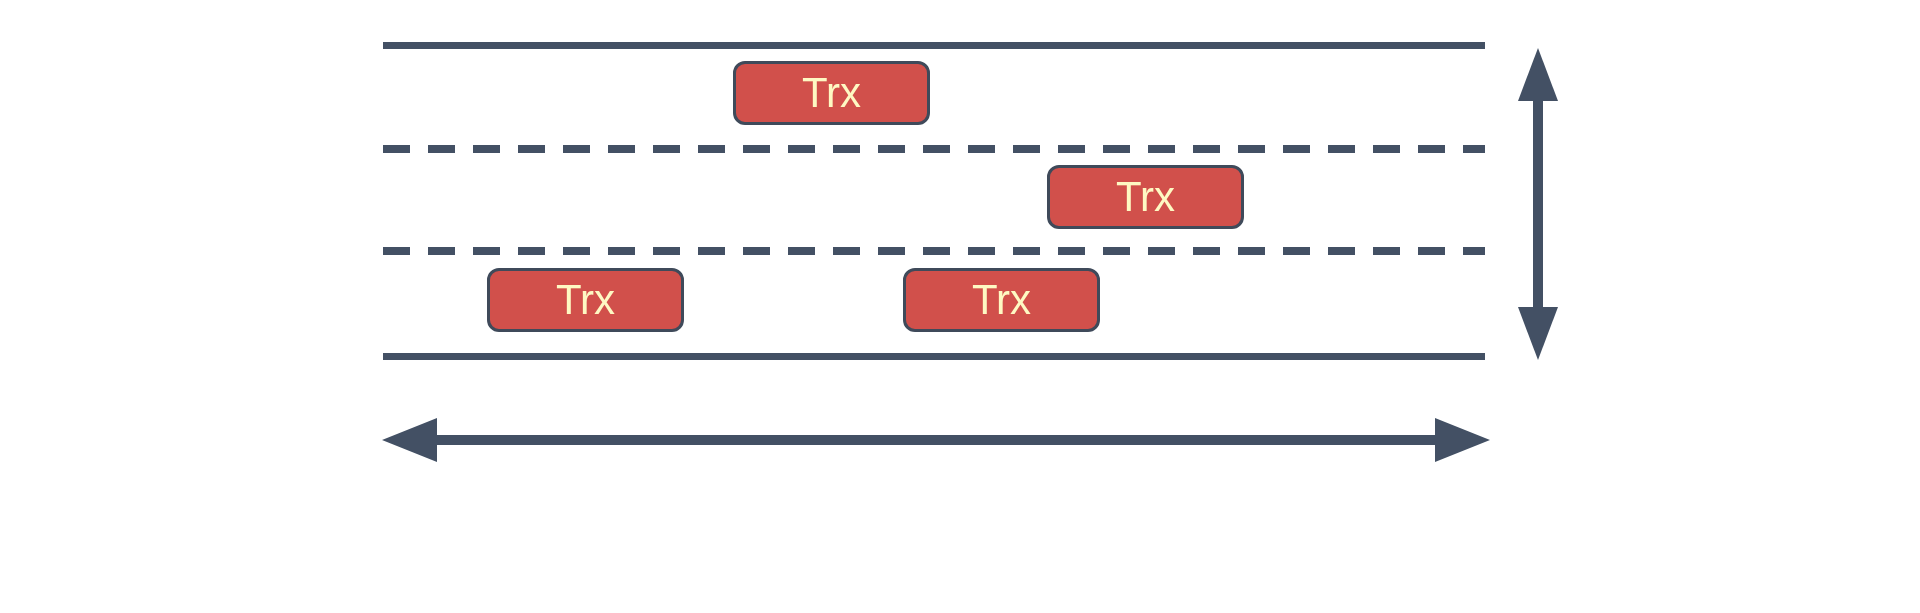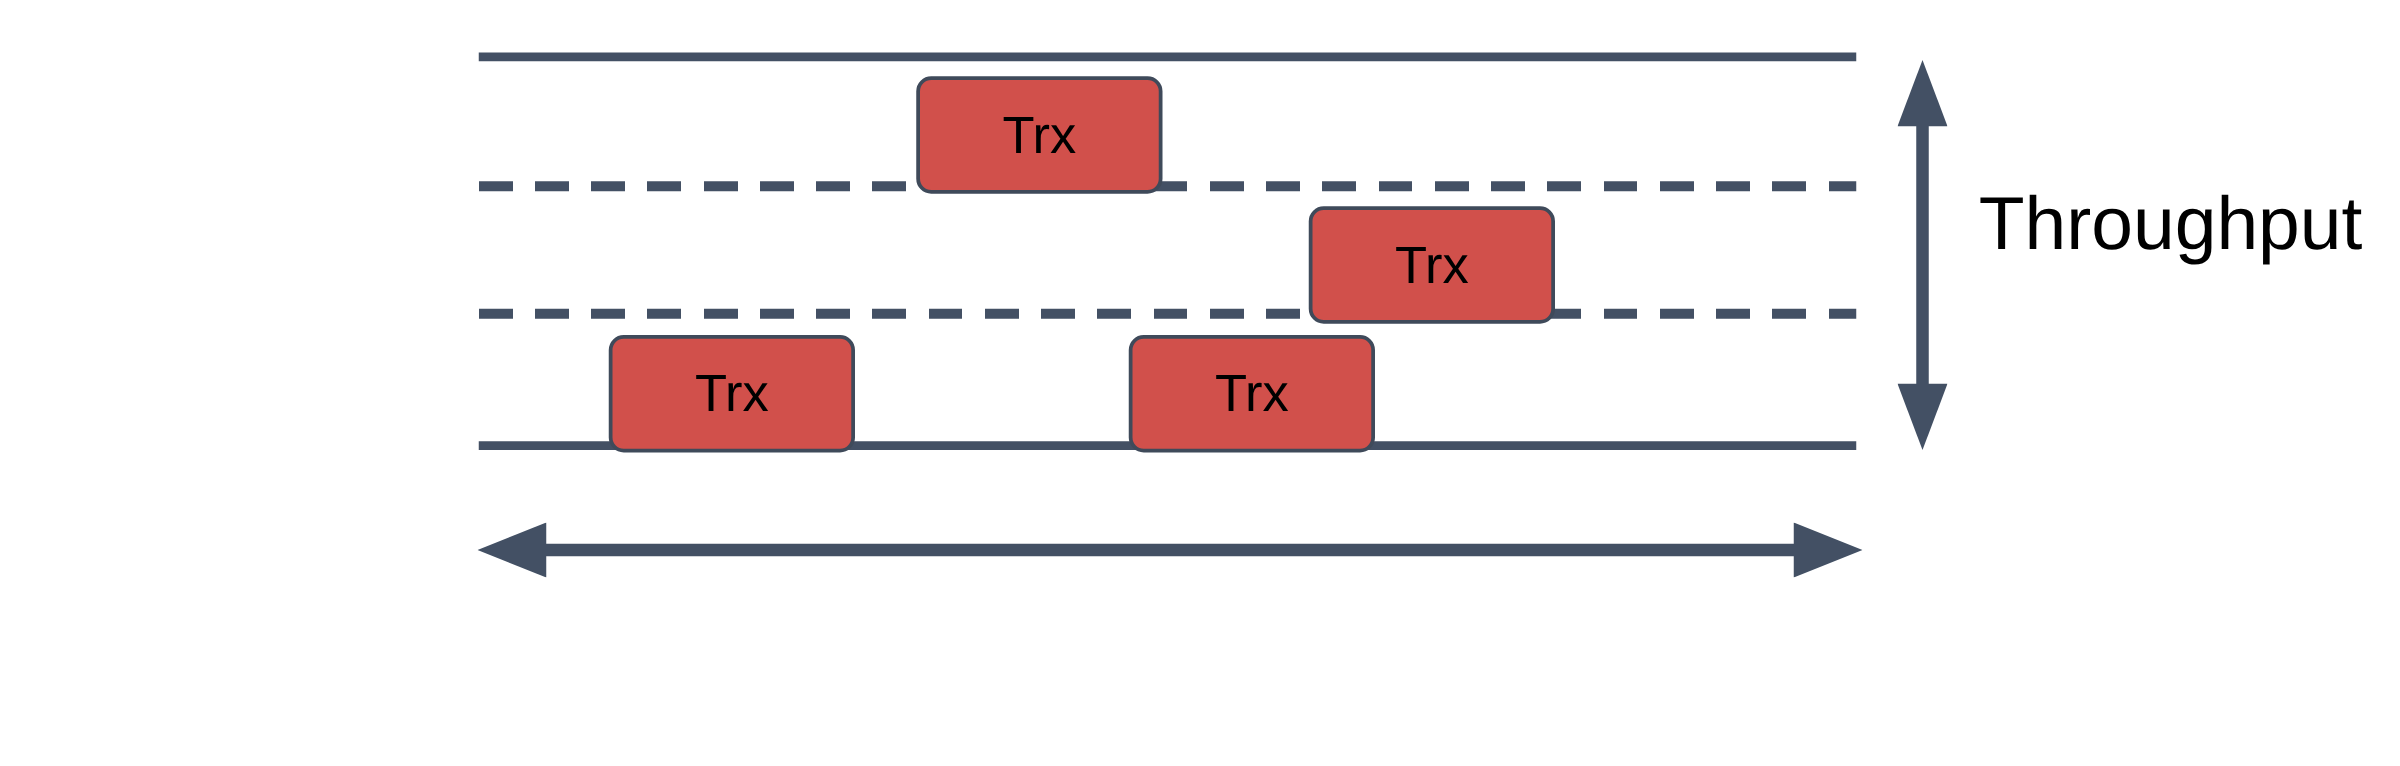--- a/index.html
+++ b/index.html
@@ -37,28 +37,28 @@
     );
   }
   .line-top{ top: 42px; }
   .line-dash1{ top: 145px; }
   .line-dash2{ top: 247px; }
   .line-bottom{ top: 353px; }
 
   .trx-box{
     position: absolute;
     width: 197px;
-    height: 94px;
+    height: 64px;
     background: var(--red);
     border: 3px solid var(--red-border);
     border-radius: 12px;
     display: flex;
     align-items: center;
     justify-content: center;
-    color: #000000;
+    color: #fef9c3;
     font-size: 42px;
     line-height: 1;
   }
   .trx-a{ left: 733px; top: 61px; }
   .trx-b{ left: 1047px; top: 165px; }
   .trx-c{ left: 487px; top: 268px; }
   .trx-d{ left: 903px; top: 268px; }
 
   .v-arrow{
     position: absolute;
@@ -119,15 +119,14 @@
     <polygon points="20,0 40,53 0,53" fill="#435064"></polygon>
     <polygon points="20,312 40,259 0,259" fill="#435064"></polygon>
   </svg>
 
   <svg class="h-arrow" viewBox="0 0 1108 44" aria-hidden="true">
     <rect x="50" y="17" width="1008" height="10" fill="#435064"></rect>
     <polygon points="0,22 55,0 55,44" fill="#435064"></polygon>
     <polygon points="1108,22 1053,0 1053,44" fill="#435064"></polygon>
   </svg>
 
-  <div class="axis-label throughput-label">Throughput</div>
 
 </div>
 
 </body></html>

